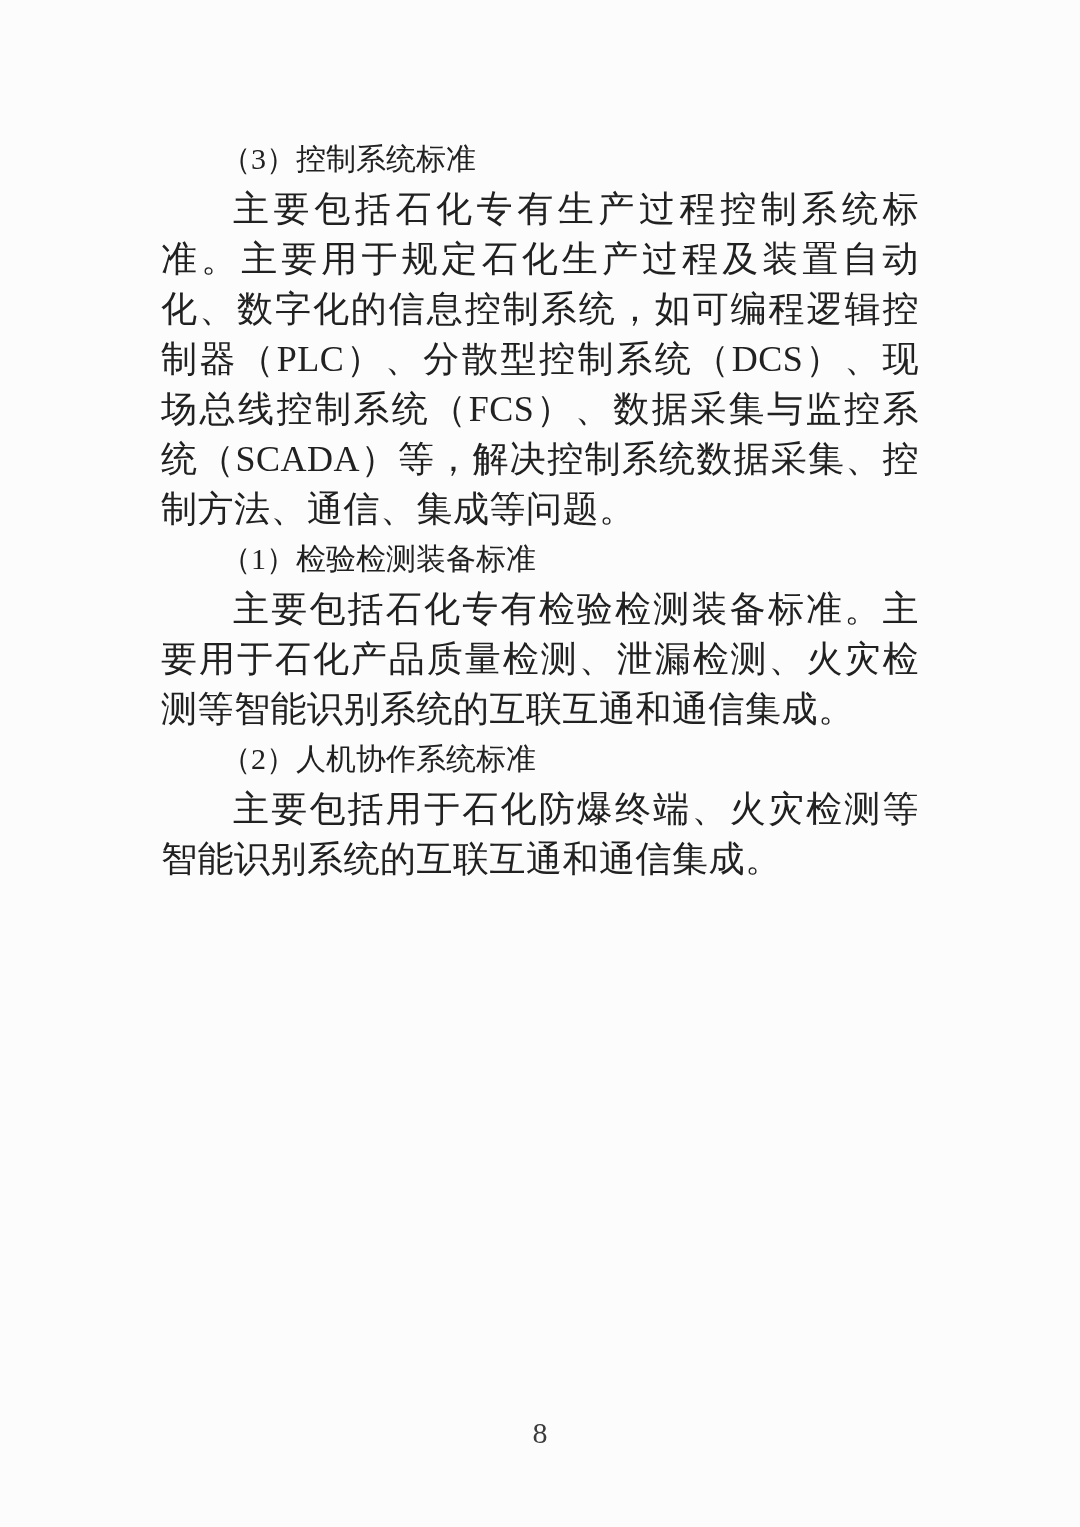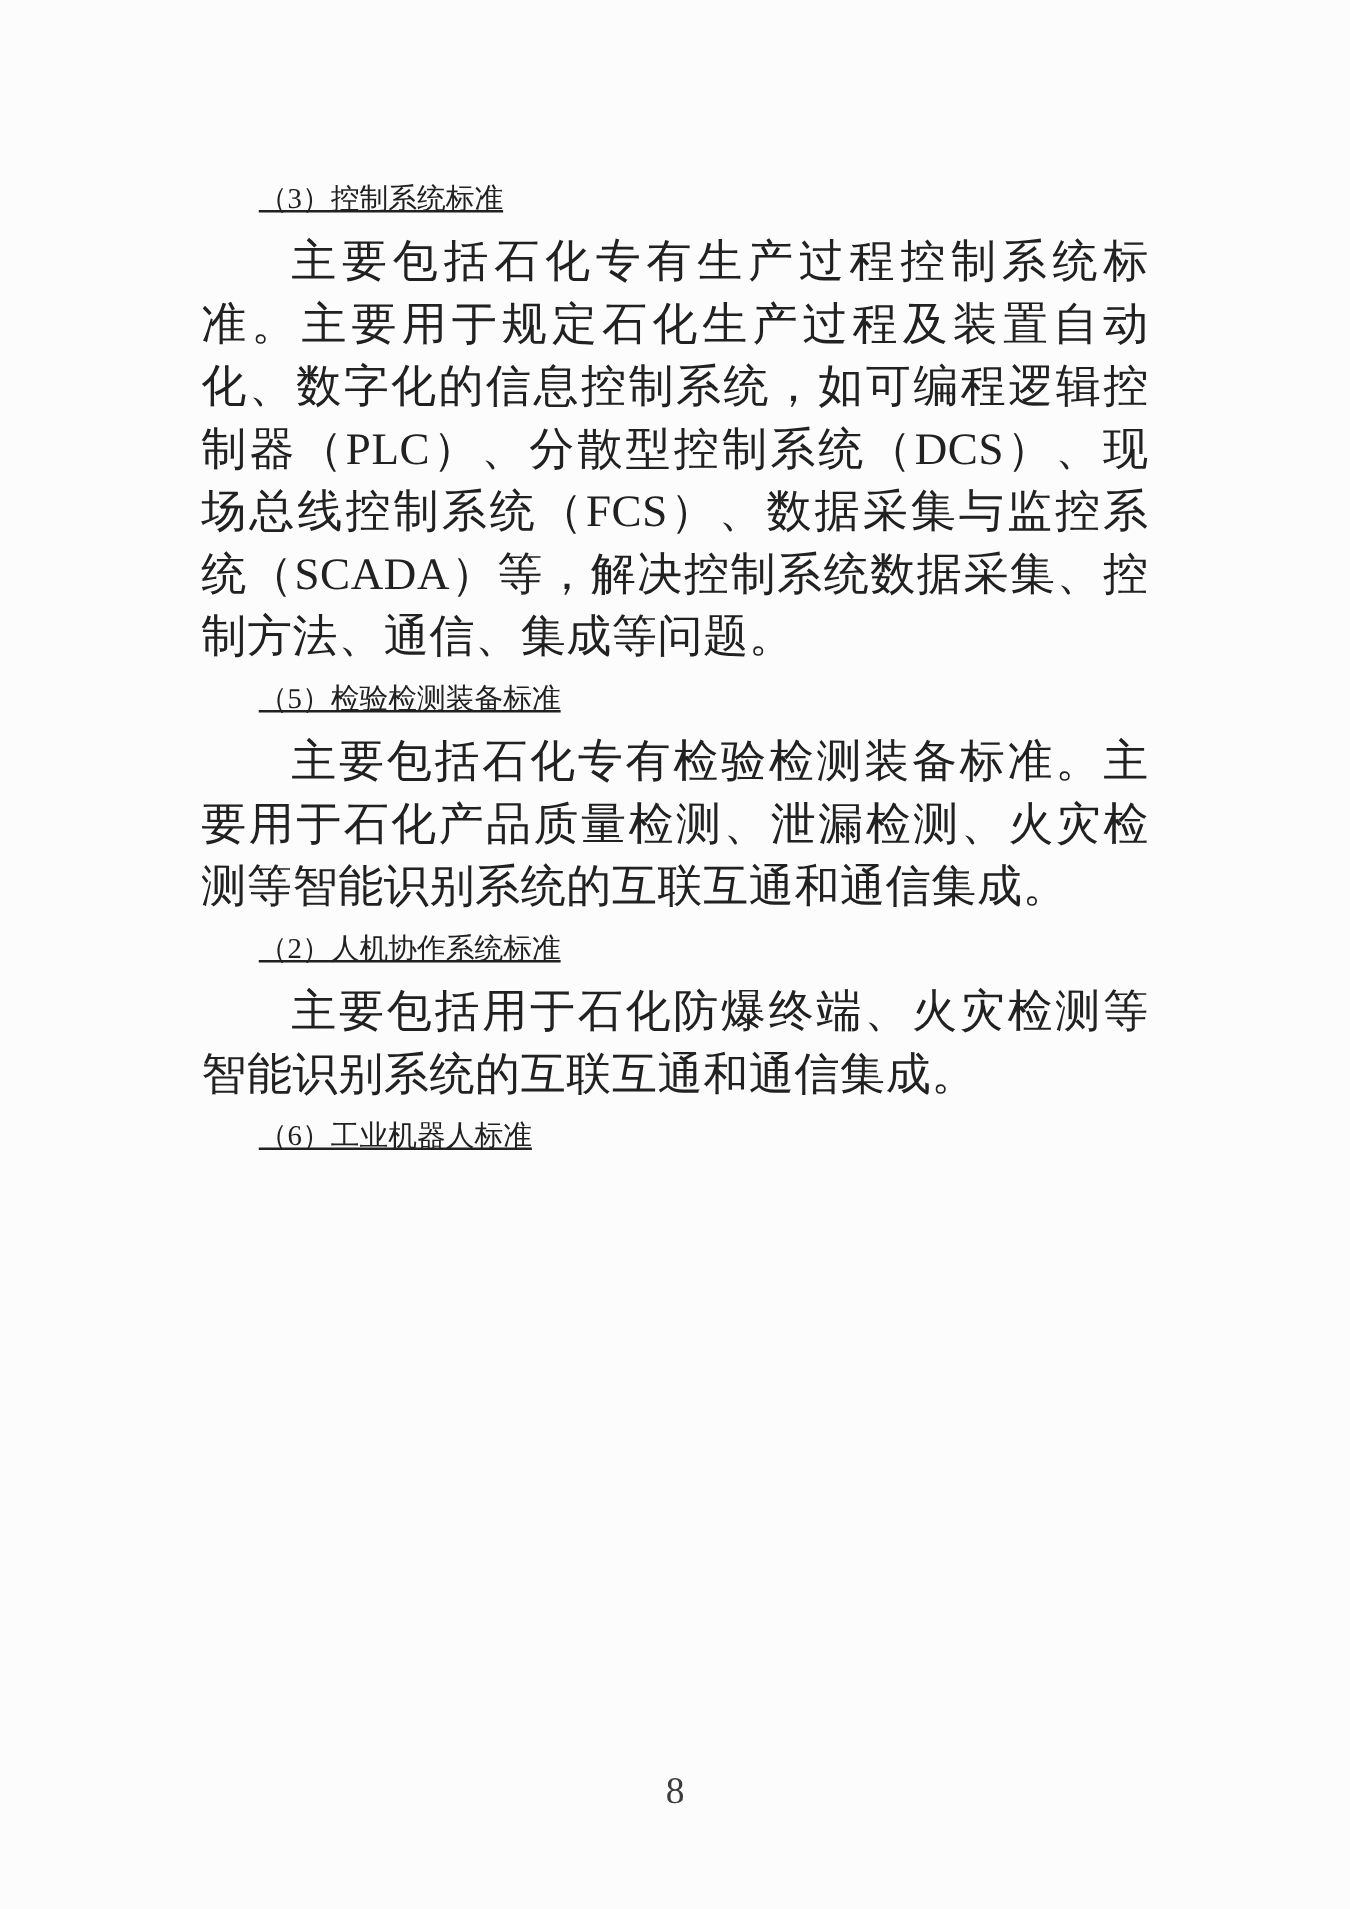--- a/index.html
+++ b/index.html
@@ -25,26 +25,25 @@
     left: 161px;
     top: 134px;
     width: 758px;
   }
   .content section {
     margin: 0;
     padding: 0;
   }
   .sec-heading {
     margin: 0;
-    font-size: 23px;
+    font-size: 30px;
     line-height: 50px;
     font-weight: normal;
     text-indent: 2em;
     white-space: nowrap;
-    text-decoration: underline;
   }
   .sec-body {
     margin: 0;
     font-size: 36px;
     line-height: 50px;
     text-indent: 2em;
     text-align: justify;
     text-justify: inter-ideograph;
     letter-spacing: 0.5px;
   }
@@ -67,31 +66,30 @@
 <div class="page">
 
   <main class="content">
 
     <section>
       <h3 class="sec-heading">（3）控制系统标准</h3>
       <p class="sec-body">主要包括石化专有生产过程控制系统标准。主要用于规定石化生产过程及装置自动化、数字化的信息控制系统，如可编程逻辑控制器（PLC）、分散型控制系统（DCS）、现场总线控制系统（FCS）、数据采集与监控系统（SCADA）等，解决控制系统数据采集、控制方法、通信、集成等问题。</p>
     </section>
 
     <section>
-      <h3 class="sec-heading">（5）检验检测装备标准</h3>
+      <h3 class="sec-heading">（1）检验检测装备标准</h3>
       <p class="sec-body">主要包括石化专有检验检测装备标准。主要用于石化产品质量检测、泄漏检测、火灾检测等智能识别系统的互联互通和通信集成。</p>
     </section>
 
     <section>
       <h3 class="sec-heading">（2）人机协作系统标准</h3>
       <p class="sec-body">主要包括用于石化防爆终端、火灾检测等智能识别系统的互联互通和通信集成。</p>
     </section>
 
     <section>
-      <h3 class="sec-heading">（6）工业机器人标准</h3>
     </section>
 
   </main>
 
   <footer class="page-footer">
     <span class="page-number">8</span>
   </footer>
 
 </div>
 

